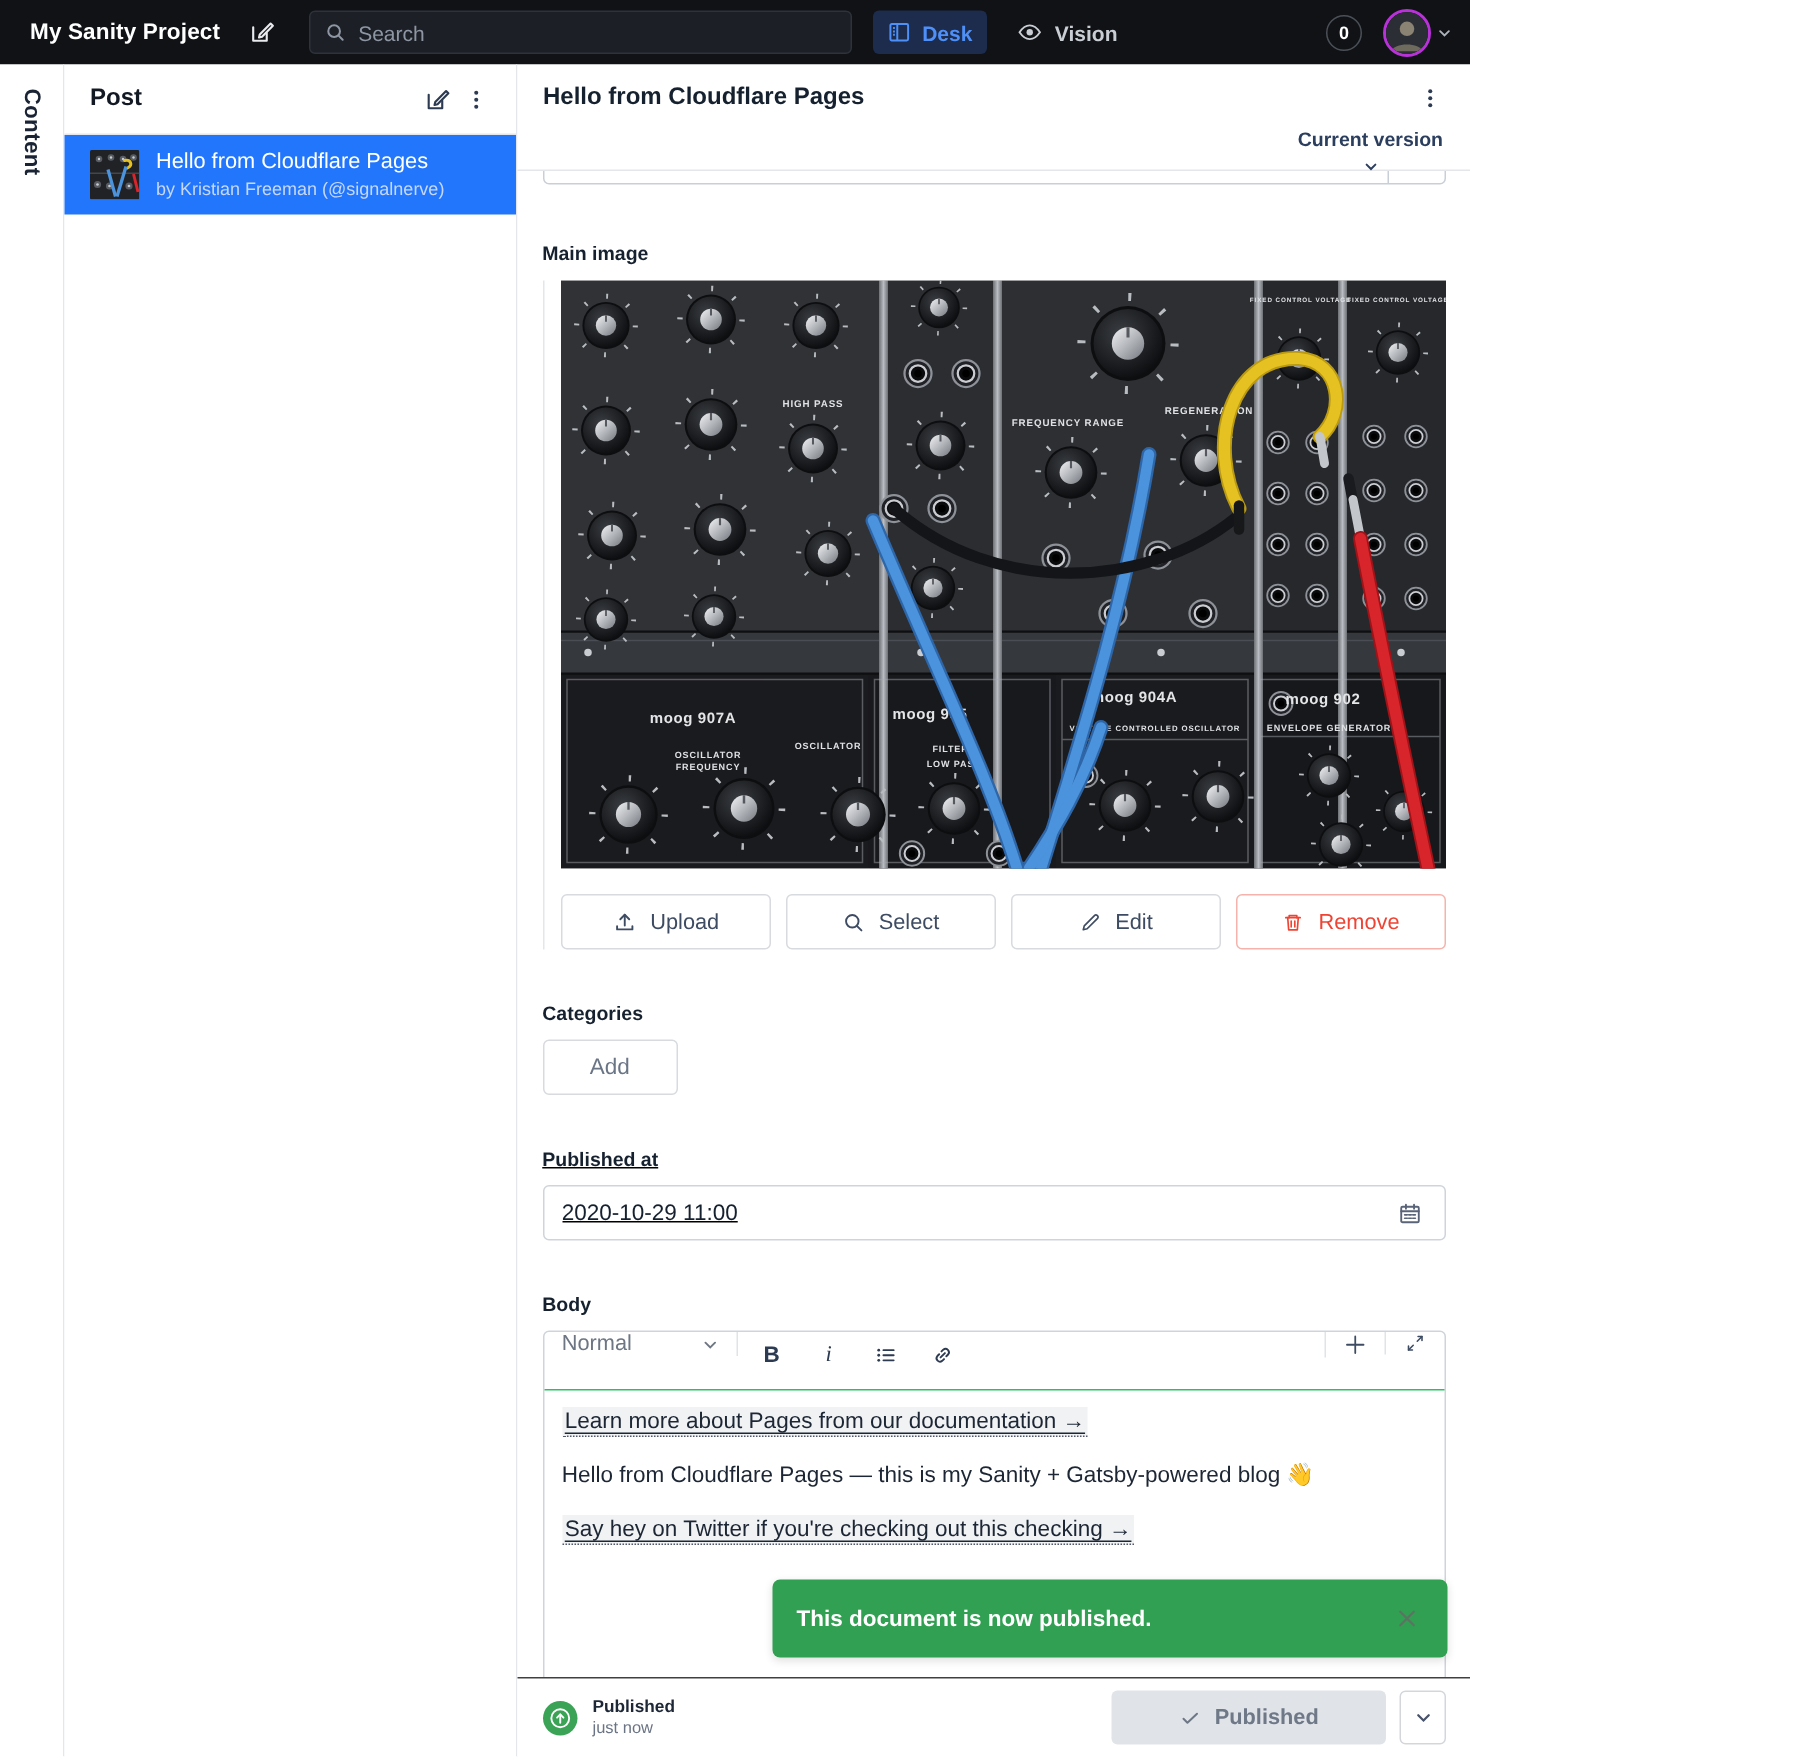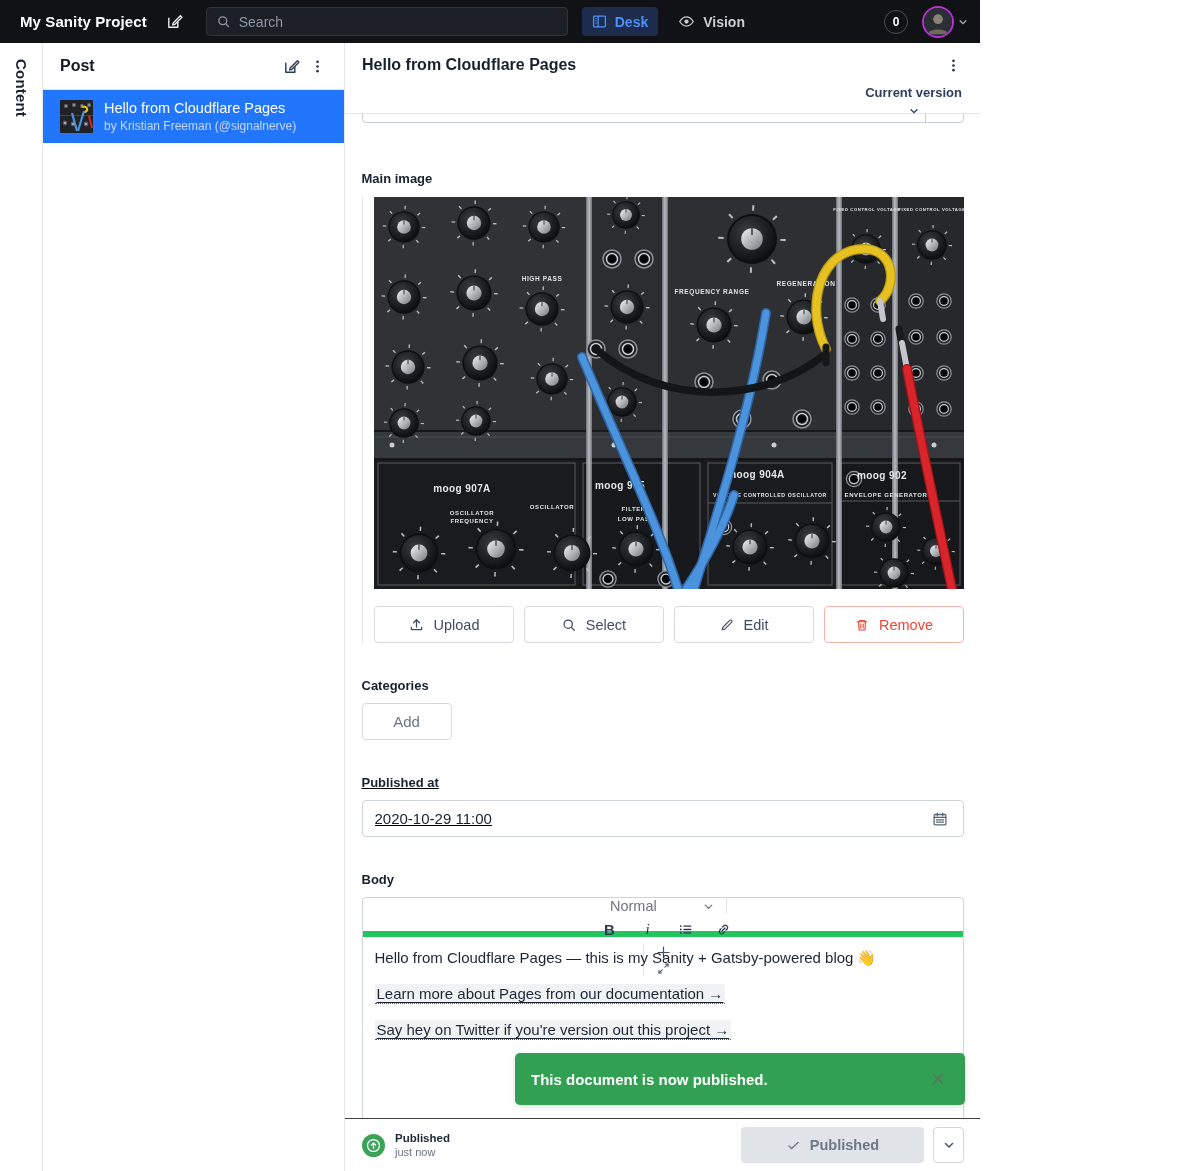--- a/index.html
+++ b/index.html
@@ -47,36 +47,36 @@
   .version-row { height:26px; display:flex; align-items:center; justify-content:flex-end; padding:0 18px; }
   .version-btn { display:flex; align-items:center; gap:6px; background:none; border:none; font-family:inherit; font-size:13px; font-weight:600; color:#2c3e5d; cursor:pointer;flex-direction:column; }
 
   
   .form-scroll { flex:1; overflow:hidden; min-height:0; }
   .form-inner { width:602px; margin:0 auto; }
   .slug-cutoff { height:38px; margin-top:-29px; border:1px solid #c9cfd6; border-radius:4px; display:flex; background:#fff; }
   .slug-cutoff .slug-input { flex:1; border:none; outline:none; font-family:inherit; font-size:15px; padding:0 12px; background:transparent; }
   .slug-gen { width:38px; border:none; border-left:1px solid #c9cfd6; background:transparent; cursor:pointer; }
   .field-label { font-size:13px; font-weight:700; color:#16212f; }
-  .image-field { margin-top:48px; }
+  .image-field { margin-top:38px; }
   .image-field .field-body { border-left:1px solid #e4e6ea; padding-left:11px; margin-top:11px; }
   .synth-img { display:block; width:590px; height:392px; cursor:pointer; }
   .img-buttons { display:flex; gap:10px; margin-top:17px; width:590px; }
   .btn { display:flex; align-items:center; justify-content:center; gap:9px; height:37px; border:1px solid #d7dade; background:#fff; border-radius:4px; font-family:inherit; font-size:14.5px; font-weight:500; color:#3e4c63; cursor:pointer; }
   .img-buttons .btn { flex:1; }
   .btn-danger { color:#ef4434; border-color:#f6b3ac; }
   .cat-field { margin-top:35px; }
   .btn-add { width:90px; margin-top:10px; color:#6a7586; font-size:15px; }
   .pub-field { margin-top:35px;text-decoration:underline; }
   .input-row { margin-top:10px; height:37px; border:1px solid #cfd4da; border-radius:4px; display:flex; align-items:center; padding:0 10px 0 12px; }
   .input-row input { flex:1; border:none; outline:none; font-family:inherit; font-size:15px; color:#16212f; background:transparent; }
   .input-row .icon-btn { color:#5a6478; }
   .body-field { margin-top:35px; }
   .editor { margin-top:10px; border:1px solid #cfd4da; border-radius:4px; background:#fff; }
-  .editor-toolbar { height:39px; display:flex; align-items:center; border-bottom:6px solid #22c55e;flex-direction:column; }
+  .editor-toolbar { height:39px; display:flex; align-items:flex-start; border-bottom:1px solid #22c55e; }
   .style-select { width:129px; display:flex; align-items:center; justify-content:space-between; padding:0 12px; border-right:1px solid #e0e3e7; color:#6e7683; font-size:14.5px; cursor:pointer; }
   .tool-icons { flex:1; display:flex; align-items:center; gap:8px; padding-left:8px; }
   .tool-btn { width:30px; height:30px; display:flex; align-items:center; justify-content:center; background:none; border:none; border-radius:3px; color:#2c3a52; cursor:pointer; font-family:inherit; }
   .tool-bold { font-weight:700; font-size:15px; }
   .tool-italic { font-style:italic; font-size:15px; font-family:"Liberation Serif",serif; }
   .tool-cell { width:40px; display:flex; align-items:center; justify-content:center; border:none; border-left:1px solid #e0e3e7; background:none; color:#3e4c63; cursor:pointer; }
   .editor-content { padding:13px 12px 16px; font-size:15px; color:#1c2634; min-height:200px; cursor:text; }
   .editor-content p { margin:0 0 20px; line-height:16px; }
   .body-link { background:#f1f2f4; border-bottom:1px dotted #51596a; text-decoration:underline; text-decoration-thickness:1px; text-underline-offset:3px; padding:1px 2px; cursor:pointer; }
 
@@ -551,23 +551,23 @@
                     <svg width="15" height="15" viewBox="0 0 20 20" fill="none" stroke="currentColor" stroke-width="1.4" stroke-linecap="round" stroke-linejoin="round">
                         <path d="M12.5 4H16v3.5"></path>
                         <path d="M16 4l-4.2 4.2"></path>
                         <path d="M7.5 16H4v-3.5"></path>
                         <path d="M4 16l4.2-4.2"></path>
                       </svg>
                   </span>
                 </button>
               </div>
               <div class="editor-content">
+                <p><span class="body-link">Learn more about Pages from our documentation →</span></p>
                 <p>Hello from Cloudflare Pages — this is my Sanity + Gatsby-powered blog 👋</p>
-                <p><span class="body-link">Learn more about Pages from our documentation →</span></p>
-                <p><span class="body-link">Say hey on Twitter if you're version out this project →</span></p>
+                <p><span class="body-link">Say hey on Twitter if you're checking out this checking →</span></p>
               </div>
             </div>
           </div>
 
         </div>
       </div>
 
       <div class="toast">
         <span class="toast-msg">This document is now published.</span>
         <button class="icon-btn toast-close">

